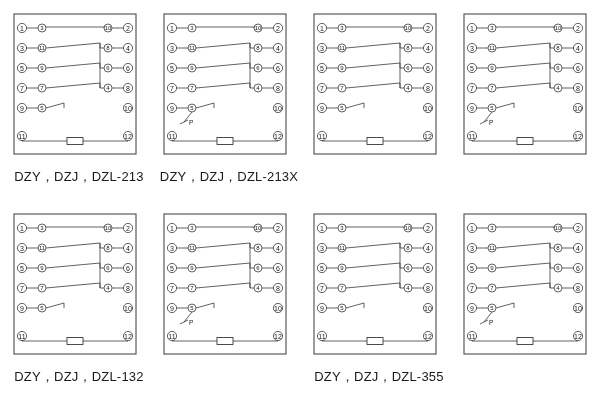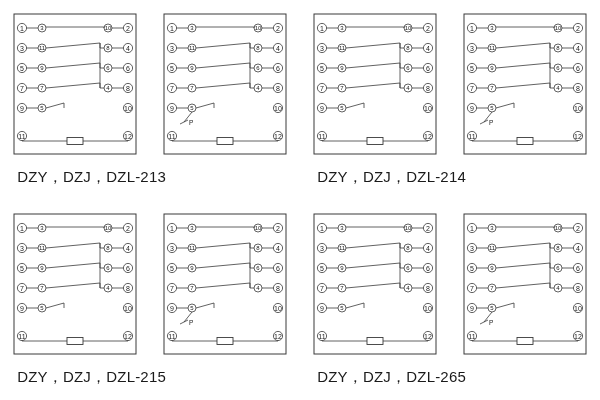--- a/index.html
+++ b/index.html
@@ -27,25 +27,25 @@
   }
   .diagram-wrap {
     position: absolute;
     left: 0;
     top: 8px;
     width: 150px;
     height: 155px;
   }
   .caption {
     position: absolute;
-    left: 16px;
+    left: 4px;
     top: 168px;
     width: 150px;
-    text-align: right;
-    font-size: 15px;
+    text-align: center;
+    font-size: 13px;
     color: #1a1a1a;
     letter-spacing: 0.2px;
     white-space: nowrap;
   }
   svg { display: block; }
   .term-text {
     font-size: 7px;
     fill: #1a1a1a;
     font-family: "Liberation Sans", sans-serif;
     text-anchor: middle;
@@ -302,20 +302,21 @@
           <rect x="67" y="129.5" width="16" height="7" fill="#fff" stroke="#3a3a3a" stroke-width="0.9"></rect>
           <line x1="22" y1="132.6" x2="22" y2="133" stroke="#3a3a3a" stroke-width="0.8"></line>
           <line x1="22" y1="133" x2="67" y2="133" stroke="#3a3a3a" stroke-width="0.8"></line>
           <line x1="83" y1="133" x2="128" y2="133" stroke="#3a3a3a" stroke-width="0.8"></line>
           <line x1="128" y1="133" x2="128" y2="132.6" stroke="#3a3a3a" stroke-width="0.8"></line>
           <line x1="42" y1="104" x2="34" y2="114" stroke="#3a3a3a" stroke-width="0.8"></line>
           <line x1="30" y1="116" x2="38" y2="112" stroke="#3a3a3a" stroke-width="0.8"></line>
           <text x="39" y="117" class="lbl-text">P</text>
         </svg>
       </div>
+      <div class="caption">DZY，DZJ，DZL-213X</div>
     </div>
     <div class="cell">
       <div class="diagram-wrap">
         <svg width="150" height="155" viewBox="0 0 150 155">
           <rect x="14" y="6" width="122" height="140" fill="none" stroke="#3a3a3a" stroke-width="1"></rect>
           <g>
             <circle cx="22" cy="20" r="4.6" fill="#fff" stroke="#3a3a3a" stroke-width="0.8"></circle>
             <text x="22" y="20.2" class="term-text">1</text>
           </g>
           <g>
@@ -421,21 +422,20 @@
           <line x1="46" y1="100" x2="64" y2="95" stroke="#3a3a3a" stroke-width="0.8"></line>
           <line x1="64" y1="95" x2="64" y2="100" stroke="#3a3a3a" stroke-width="0.8"></line>
           <line x1="100" y1="35" x2="100" y2="80" stroke="#3a3a3a" stroke-width="0.8"></line>
           <rect x="67" y="129.5" width="16" height="7" fill="#fff" stroke="#3a3a3a" stroke-width="0.9"></rect>
           <line x1="22" y1="132.6" x2="22" y2="133" stroke="#3a3a3a" stroke-width="0.8"></line>
           <line x1="22" y1="133" x2="67" y2="133" stroke="#3a3a3a" stroke-width="0.8"></line>
           <line x1="83" y1="133" x2="128" y2="133" stroke="#3a3a3a" stroke-width="0.8"></line>
           <line x1="128" y1="133" x2="128" y2="132.6" stroke="#3a3a3a" stroke-width="0.8"></line>
         </svg>
       </div>
-      <div class="caption">DZY，DZJ，DZL-214</div>
     </div>
     <div class="cell">
       <div class="diagram-wrap">
         <svg width="150" height="155" viewBox="0 0 150 155">
           <rect x="14" y="6" width="122" height="140" fill="none" stroke="#3a3a3a" stroke-width="1"></rect>
           <g>
             <circle cx="22" cy="20" r="4.6" fill="#fff" stroke="#3a3a3a" stroke-width="0.8"></circle>
             <text x="22" y="20.2" class="term-text">1</text>
           </g>
           <g>
@@ -663,21 +663,21 @@
           <line x1="46" y1="100" x2="64" y2="95" stroke="#3a3a3a" stroke-width="0.8"></line>
           <line x1="64" y1="95" x2="64" y2="100" stroke="#3a3a3a" stroke-width="0.8"></line>
           <line x1="100" y1="35" x2="100" y2="80" stroke="#3a3a3a" stroke-width="0.8"></line>
           <rect x="67" y="129.5" width="16" height="7" fill="#fff" stroke="#3a3a3a" stroke-width="0.9"></rect>
           <line x1="22" y1="132.6" x2="22" y2="133" stroke="#3a3a3a" stroke-width="0.8"></line>
           <line x1="22" y1="133" x2="67" y2="133" stroke="#3a3a3a" stroke-width="0.8"></line>
           <line x1="83" y1="133" x2="128" y2="133" stroke="#3a3a3a" stroke-width="0.8"></line>
           <line x1="128" y1="133" x2="128" y2="132.6" stroke="#3a3a3a" stroke-width="0.8"></line>
         </svg>
       </div>
-      <div class="caption">DZY，DZJ，DZL-215</div>
+      <div class="caption">DZY，DZJ，DZL-132</div>
     </div>
     <div class="cell">
       <div class="diagram-wrap">
         <svg width="150" height="155" viewBox="0 0 150 155">
           <rect x="14" y="6" width="122" height="140" fill="none" stroke="#3a3a3a" stroke-width="1"></rect>
           <g>
             <circle cx="22" cy="20" r="4.6" fill="#fff" stroke="#3a3a3a" stroke-width="0.8"></circle>
             <text x="22" y="20.2" class="term-text">1</text>
           </g>
           <g>
@@ -905,21 +905,21 @@
           <line x1="46" y1="100" x2="64" y2="95" stroke="#3a3a3a" stroke-width="0.8"></line>
           <line x1="64" y1="95" x2="64" y2="100" stroke="#3a3a3a" stroke-width="0.8"></line>
           <line x1="100" y1="35" x2="100" y2="80" stroke="#3a3a3a" stroke-width="0.8"></line>
           <rect x="67" y="129.5" width="16" height="7" fill="#fff" stroke="#3a3a3a" stroke-width="0.9"></rect>
           <line x1="22" y1="132.6" x2="22" y2="133" stroke="#3a3a3a" stroke-width="0.8"></line>
           <line x1="22" y1="133" x2="67" y2="133" stroke="#3a3a3a" stroke-width="0.8"></line>
           <line x1="83" y1="133" x2="128" y2="133" stroke="#3a3a3a" stroke-width="0.8"></line>
           <line x1="128" y1="133" x2="128" y2="132.6" stroke="#3a3a3a" stroke-width="0.8"></line>
         </svg>
       </div>
-      <div class="caption">DZY，DZJ，DZL-265</div>
+      <div class="caption">DZY，DZJ，DZL-355</div>
     </div>
     <div class="cell">
       <div class="diagram-wrap">
         <svg width="150" height="155" viewBox="0 0 150 155">
           <rect x="14" y="6" width="122" height="140" fill="none" stroke="#3a3a3a" stroke-width="1"></rect>
           <g>
             <circle cx="22" cy="20" r="4.6" fill="#fff" stroke="#3a3a3a" stroke-width="0.8"></circle>
             <text x="22" y="20.2" class="term-text">1</text>
           </g>
           <g>

